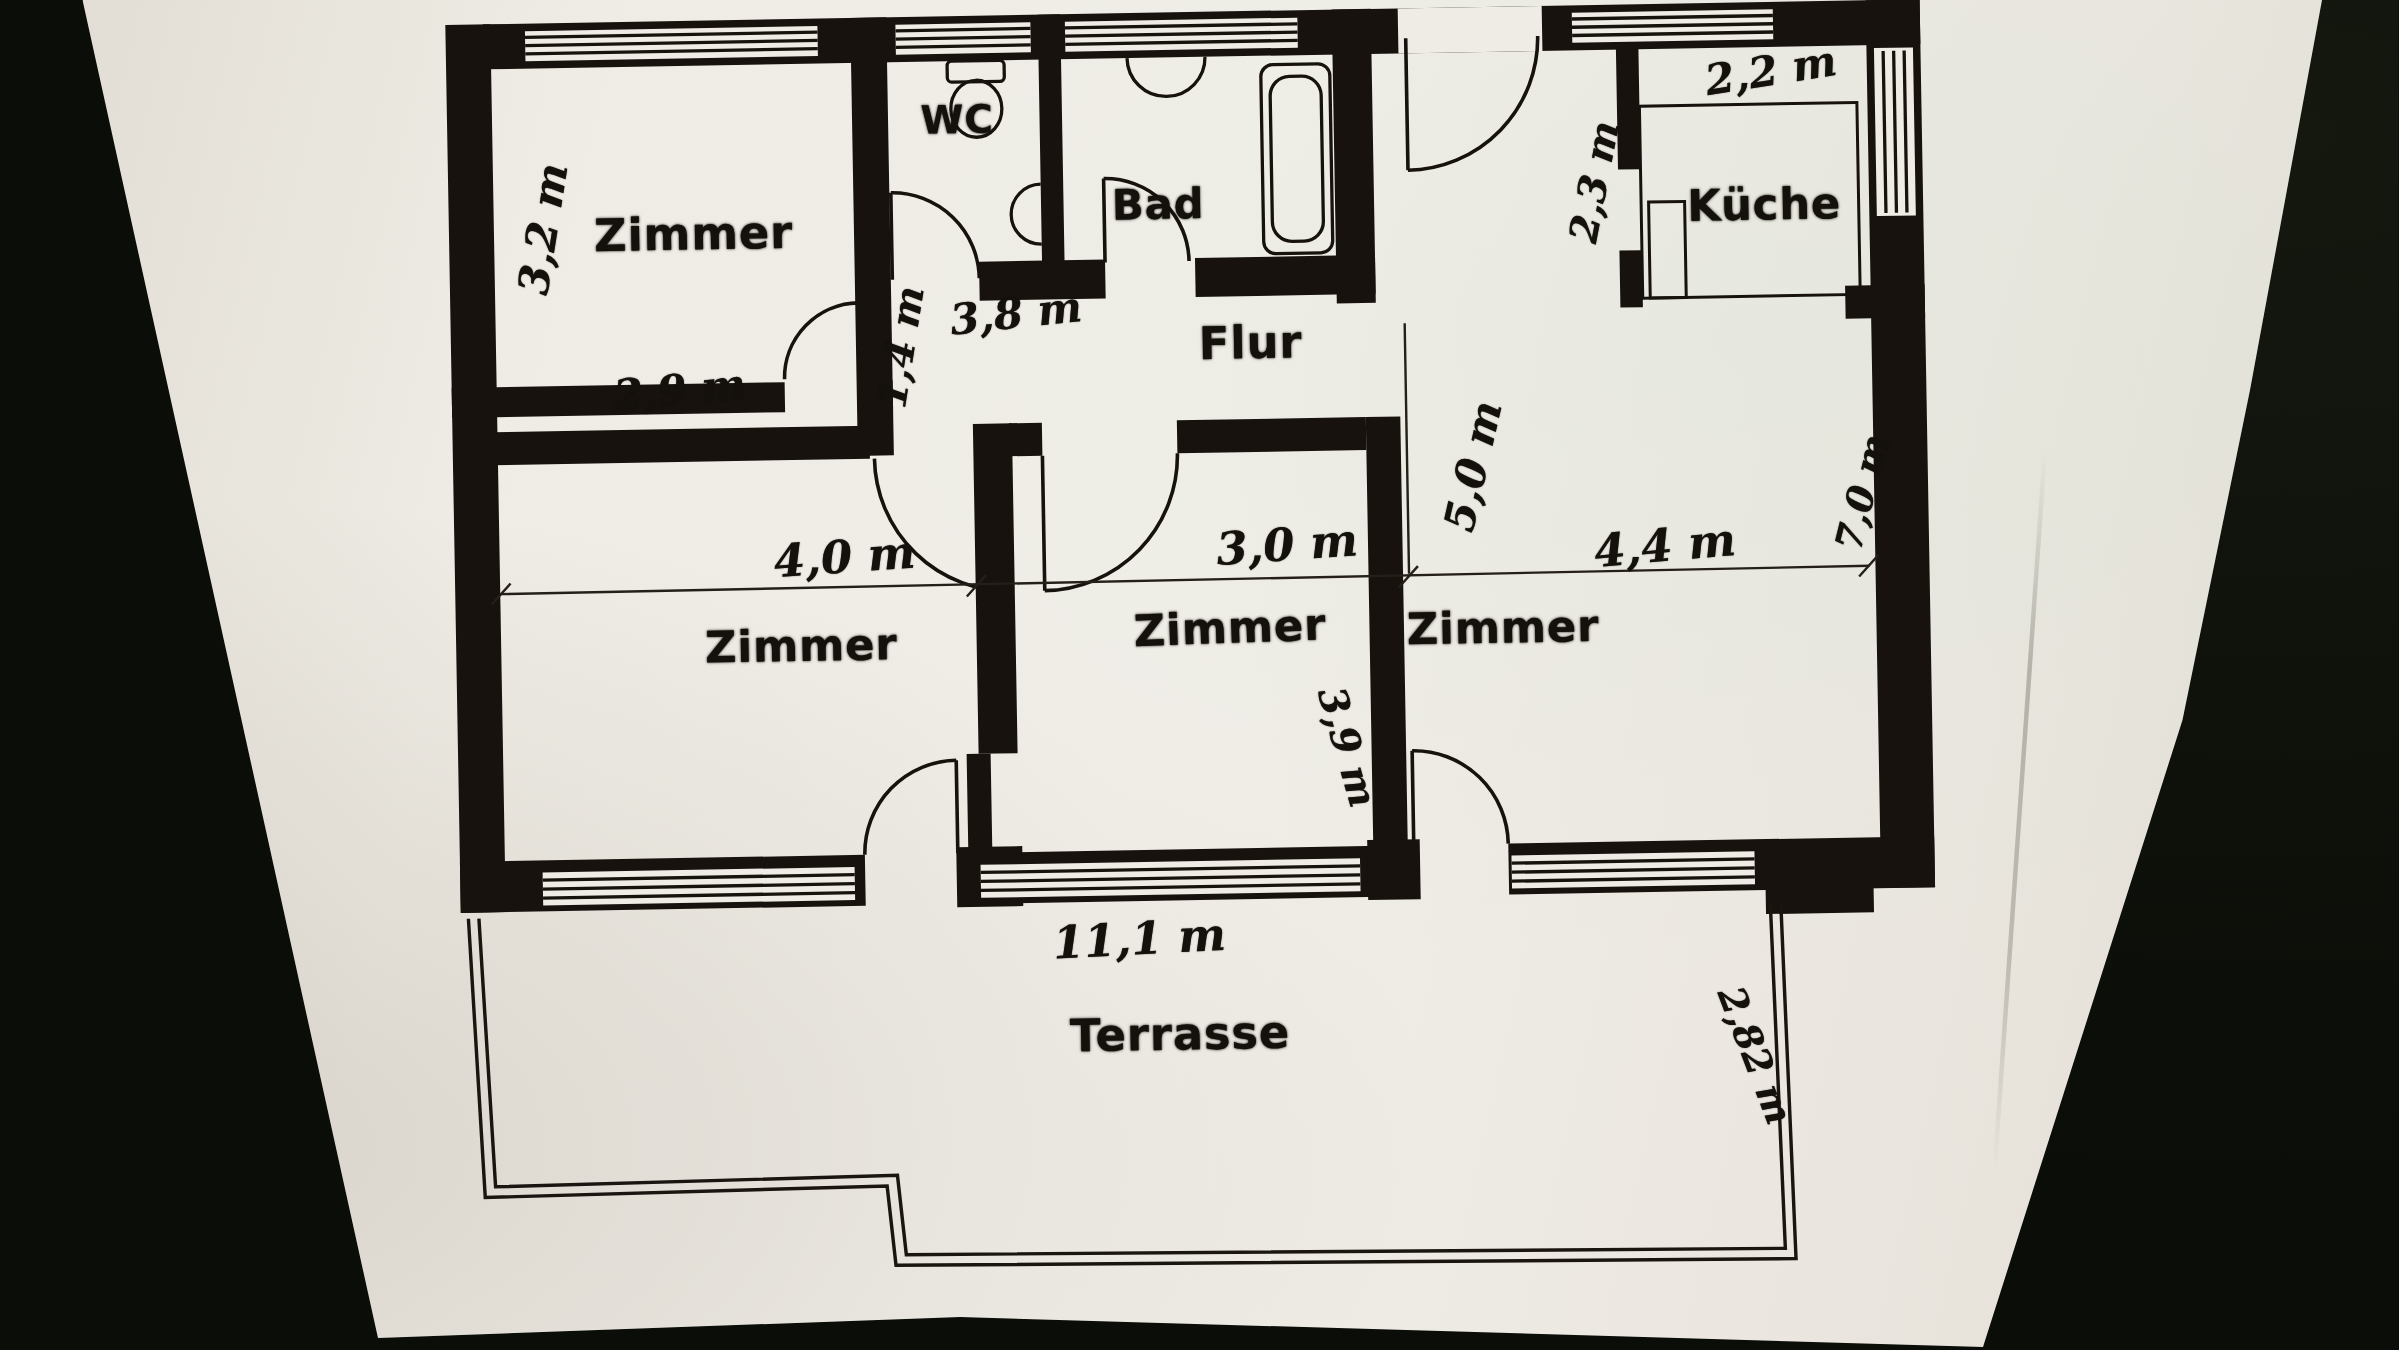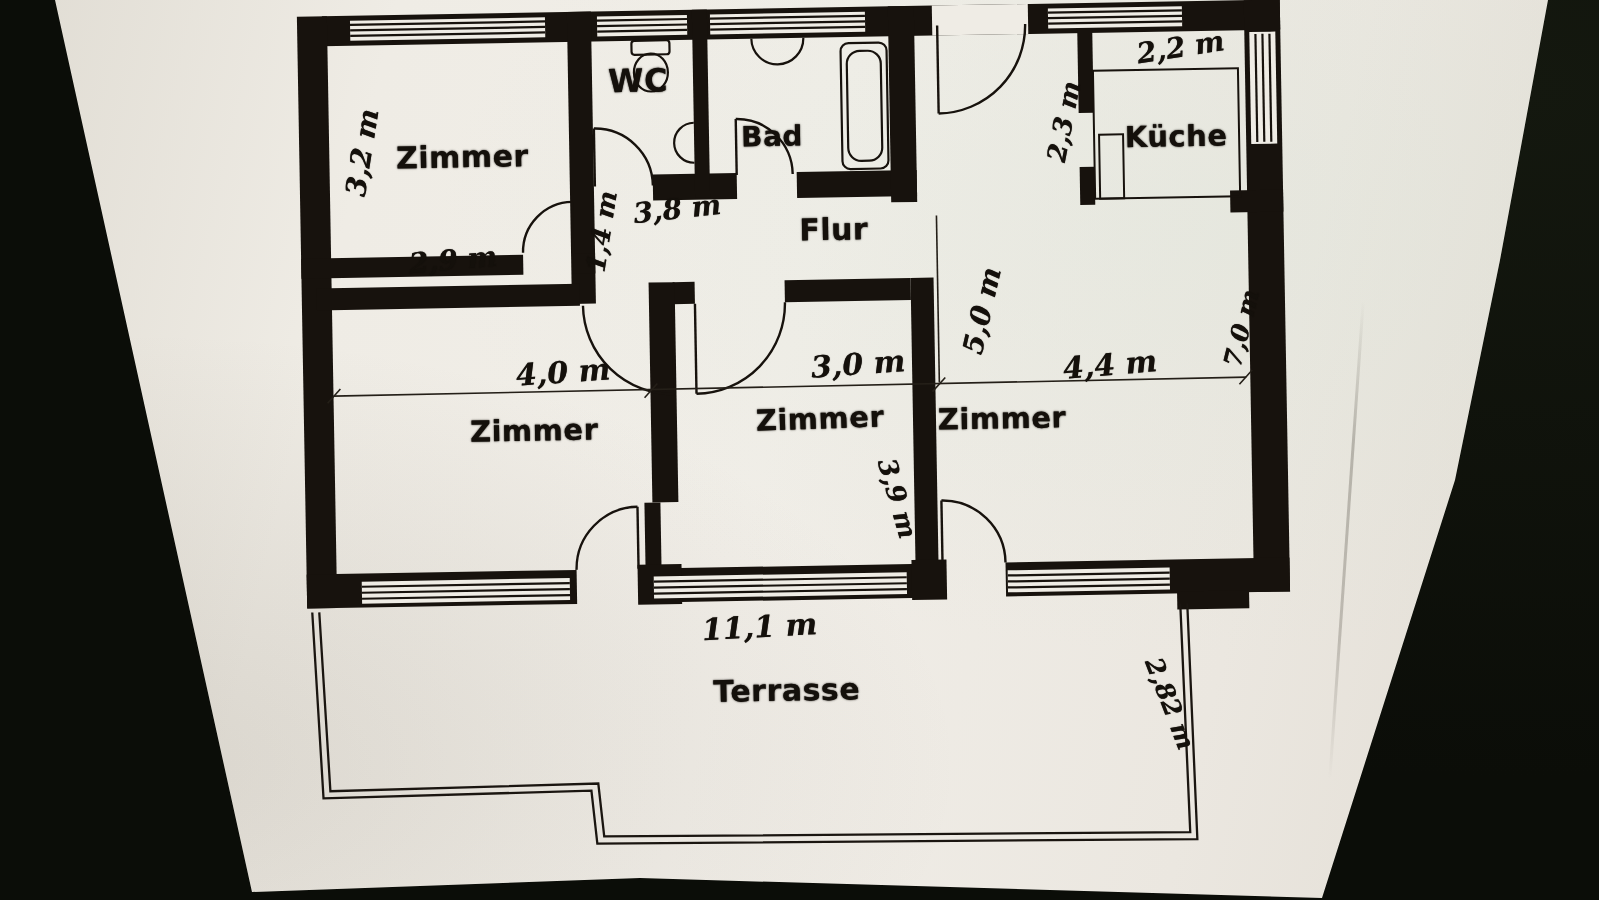--- a/index.html
+++ b/index.html
@@ -198,21 +198,21 @@
       <line x1="641" y1="212" x2="641" y2="379"></line>
     </g>
 
     <g fill="none" stroke="#1a1510" stroke-width="2.3">
       <path d="M 10 598 L 18 784 L 286 781 L 291 834 L 891 840 L 885 604"></path>
       <path d="M 17 598 L 25 777 L 293 774 L 298 827 L 884 833 L 878 604"></path>
     </g>
   </svg>
 
   <div class="lbl print" style="left:168px;top:145px;font-size:30px">Zimmer</div>
-  <div class="lbl print" style="left:345px;top:72px;font-size:32px">WC</div>
+  <div class="lbl print" style="left:345px;top:72px;font-size:26px">WC</div>
   <div class="lbl print" style="left:478px;top:130px;font-size:28px">Bad</div>
   <div class="lbl print" style="left:538px;top:224px;font-size:30px">Flur</div>
   <div class="lbl print" style="left:882px;top:137px;font-size:29px">Küche</div>
   <div class="lbl print" style="left:235px;top:420px;font-size:29px">Zimmer</div>
   <div class="lbl print" style="left:521px;top:413px;font-size:29px;transform:translate(-50%,-50%) rotate(-1deg)">Zimmer</div>
   <div class="lbl print" style="left:703px;top:416px;font-size:29px">Zimmer</div>
   <div class="lbl print" style="left:483px;top:684px;font-size:30px">Terrasse</div>
 
   <div class="lbl hand" style="left:68px;top:139px;font-size:28px;transform:translate(-50%,-50%) rotate(-80deg)">3,2 m</div>
   <div class="lbl hand" style="left:157px;top:248px;font-size:28px;transform:translate(-50%,-50%) rotate(-4deg)">2,9 m</div>

